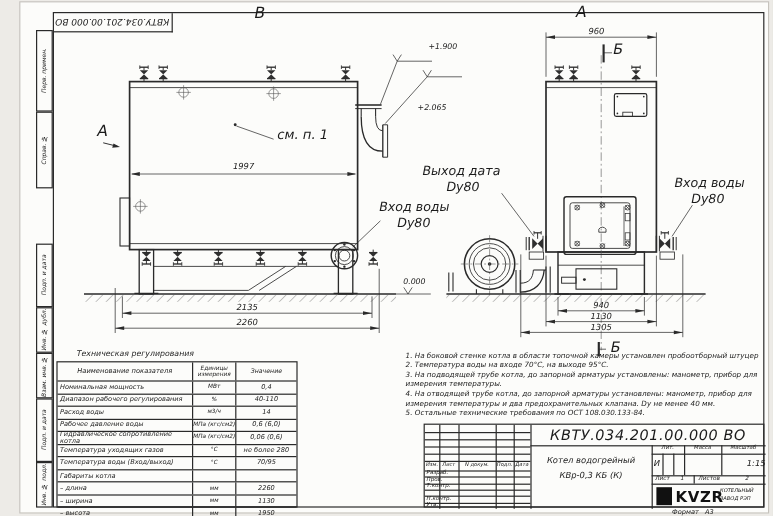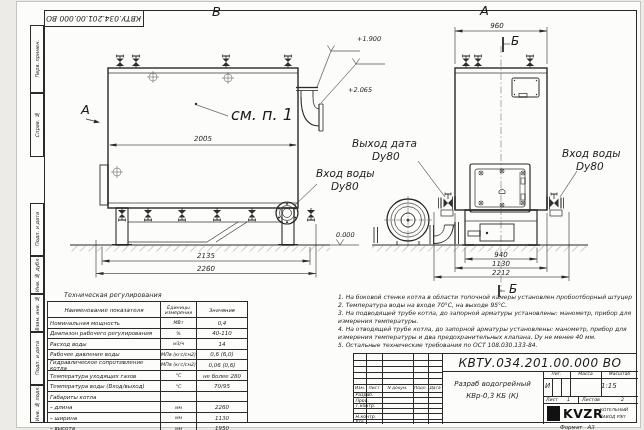--- a/index.html
+++ b/index.html
@@ -279,40 +279,40 @@
       <polygon points="434,277 441.5,275.4 441.5,278.6" fill="#2a2a2a" stroke="none"></polygon>
       <polygon points="569,277 561.5,275.4 561.5,278.6" fill="#2a2a2a" stroke="none"></polygon>
 
       <path d="M499,285 V297" stroke-width="1.8"></path>
       <path d="M499,291 H505" stroke-width="0.6"></path>
     </g>
   </svg>
 
   <div class="t" style="left:212px;top:5px;font-size:13px;">В</div>
   <div class="t" style="left:81px;top:103px;font-size:13px;">А</div>
-  <div class="t" style="left:231px;top:107px;font-size:16px;">см. п. 1</div>
-  <div class="t ctr" style="left:203px;top:136px;font-size:7px;">2005</div>
+  <div class="t" style="left:231px;top:107px;font-size:11px;">см. п. 1</div>
+  <div class="t ctr" style="left:203px;top:136px;font-size:7px;">1997</div>
   <div class="t" style="left:348px;top:39px;font-size:6.5px;margin-top:48px;">+2.065</div>
   <div class="t" style="left:357px;top:36px;font-size:6.5px;">+1.900</div>
   <div class="t" style="left:336px;top:232px;font-size:6.5px;">0.000</div>
   <div class="t" style="left:316px;top:168px;font-size:10.5px;">Вход воды</div>
   <div class="t" style="left:331px;top:181px;font-size:10.5px;">Dу80</div>
   <div class="t ctr" style="left:206px;top:253px;font-size:7px;">2135</div>
   <div class="t ctr" style="left:206px;top:265.5px;font-size:7px;">2260</div>
 
   <div class="t" style="left:480px;top:4px;font-size:13px;">А</div>
   <div class="t ctr" style="left:497px;top:22.5px;font-size:7px;">960</div>
   <div class="t" style="left:511px;top:35px;font-size:12px;">Б</div>
   <div class="t" style="left:352px;top:138px;font-size:10.5px;">Выход дата</div>
   <div class="t" style="left:372px;top:151px;font-size:10.5px;">Dу80</div>
   <div class="t" style="left:562px;top:148px;font-size:10.5px;">Вход воды</div>
   <div class="t" style="left:576px;top:161px;font-size:10.5px;">Dу80</div>
   <div class="t ctr" style="left:501px;top:251.5px;font-size:7px;">940</div>
   <div class="t ctr" style="left:501px;top:260.5px;font-size:7px;">1130</div>
-  <div class="t ctr" style="left:501px;top:269.5px;font-size:7px;">2212</div>
+  <div class="t ctr" style="left:501px;top:269.5px;font-size:7px;">1305</div>
   <div class="t" style="left:509px;top:283px;font-size:12px;">Б</div>
 
   <div class="t" style="left:64px;top:292px;font-size:6.5px;">Техническая регулирования</div>
   <div id="spec">
     <div class="shead">
       <div class="c1 hc">Наименование показателя</div>
       <div class="c2 hc">
         <div>Единицы</div>
         <div>измерения</div>
       </div>
@@ -418,28 +418,28 @@
     <div class="tbt" style="left:74px;top:31.5px;width:14px;text-align:center;font-size:4.3px;">Дата</div>
 
     <div class="tbt" style="left:1.5px;top:39.3px;font-size:4.6px;">Разраб.</div>
     <div class="tbt" style="left:1.5px;top:44.6px;font-size:4.6px;">Пров.</div>
     <div class="tbt" style="left:1.5px;top:50px;font-size:4.6px;">Т.контр.</div>
     <div class="tbt" style="left:1.5px;top:55.3px;font-size:4.6px;"></div>
     <div class="tbt" style="left:1.5px;top:60.6px;font-size:4.6px;">Н.контр.</div>
     <div class="tbt" style="left:1.5px;top:65.9px;font-size:4.6px;">Утв.</div>
 
     <div class="tbt" style="left:90px;top:3px;width:192px;text-align:center;font-size:12px;letter-spacing:0.5px;">КВТУ.034.201.00.000  ВО</div>
-    <div class="tbt" style="left:88px;top:27px;width:101px;text-align:center;font-size:7px;">Разраб водогрейный</div>
+    <div class="tbt" style="left:88px;top:27px;width:101px;text-align:center;font-size:7px;">Котел водогрейный</div>
     <div class="tbt" style="left:88px;top:39px;width:101px;text-align:center;font-size:7px;">КВр-0,3  КБ  (К)</div>
 
     <div class="tbt" style="left:189px;top:18.3px;width:27px;text-align:center;font-size:4.5px;">Лит.</div>
     <div class="tbt" style="left:216px;top:18.3px;width:31px;text-align:center;font-size:4.5px;">Масса</div>
     <div class="tbt" style="left:247px;top:18.3px;width:37px;text-align:center;font-size:4.5px;">Масштаб</div>
     <div class="tbt" style="left:189px;top:29px;width:9px;text-align:center;font-size:7px;">И</div>
-    <div class="tbt" style="left:247px;top:29px;width:37px;text-align:left;font-size:7px;">1:15</div>
+    <div class="tbt" style="left:247px;top:29px;width:37px;text-align:right;font-size:7px;">1:15</div>
 
     <div class="tbt" style="left:192px;top:43.5px;font-size:4.8px;">Лист</div>
     <div class="tbt" style="left:213px;top:43.5px;font-size:4.8px;">1</div>
     <div class="tbt" style="left:228px;top:43.5px;font-size:4.8px;">Листов</div>
     <div class="tbt" style="left:267px;top:43.5px;font-size:4.8px;">2</div>
 
     <div class="logoBox"></div>
     <div class="logoTxt">KVZR</div>
     <div class="tbt" style="left:246px;top:54px;font-size:4.3px;">КОТЕЛЬНЫЙ</div>
     <div class="tbt" style="left:246px;top:60.5px;font-size:4.3px;">ЗАВОД РЭП</div>

